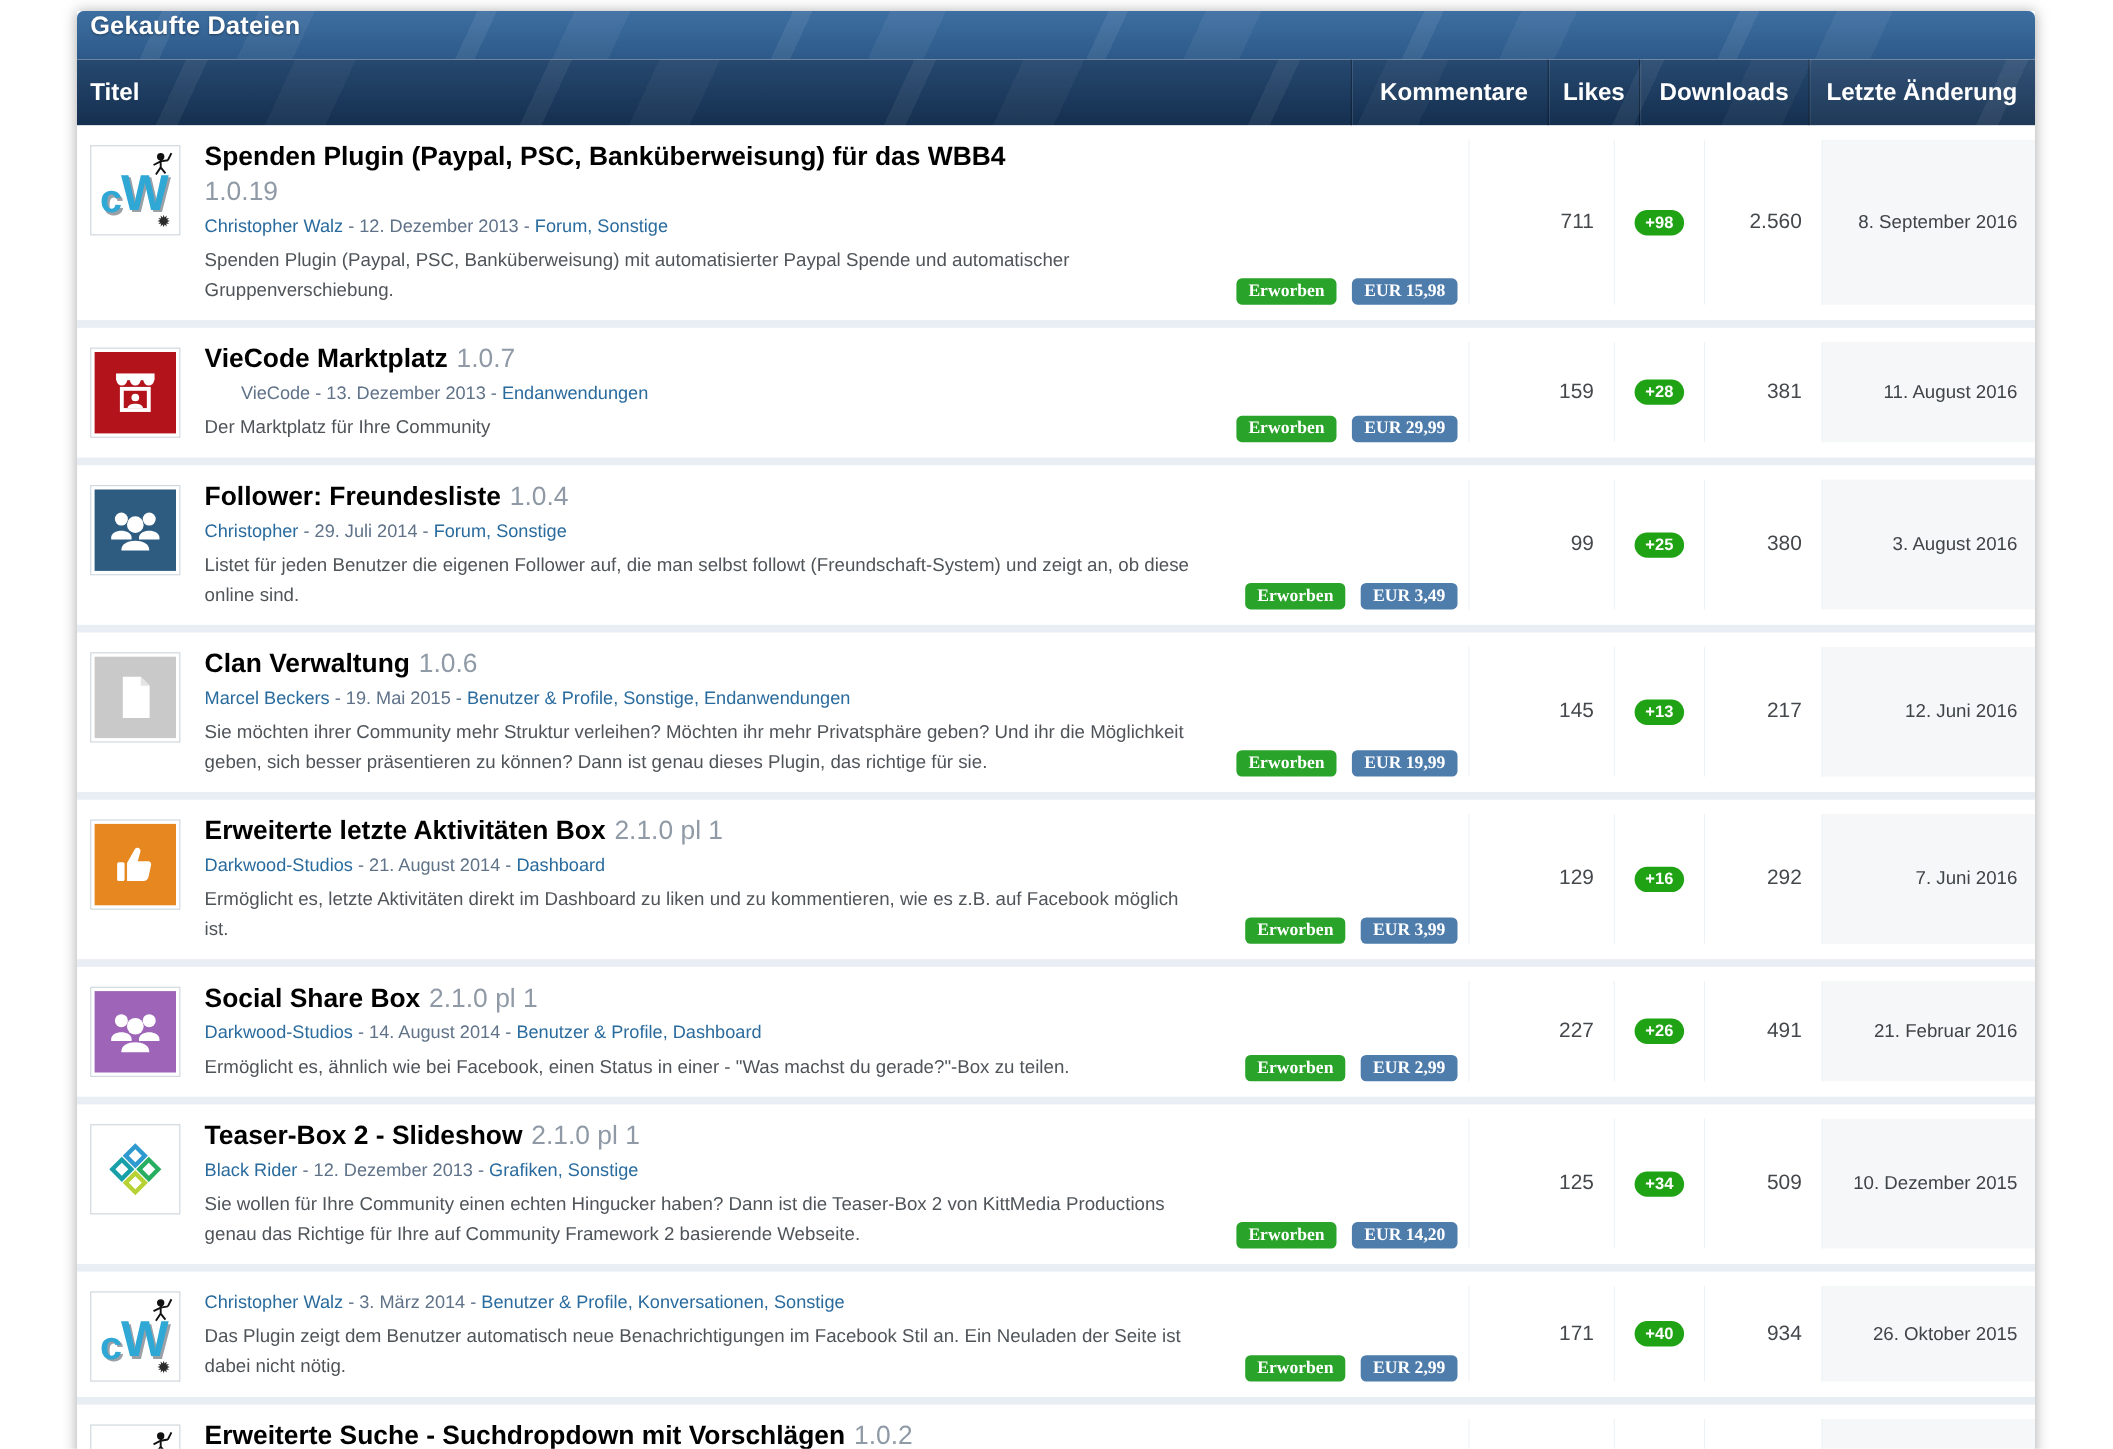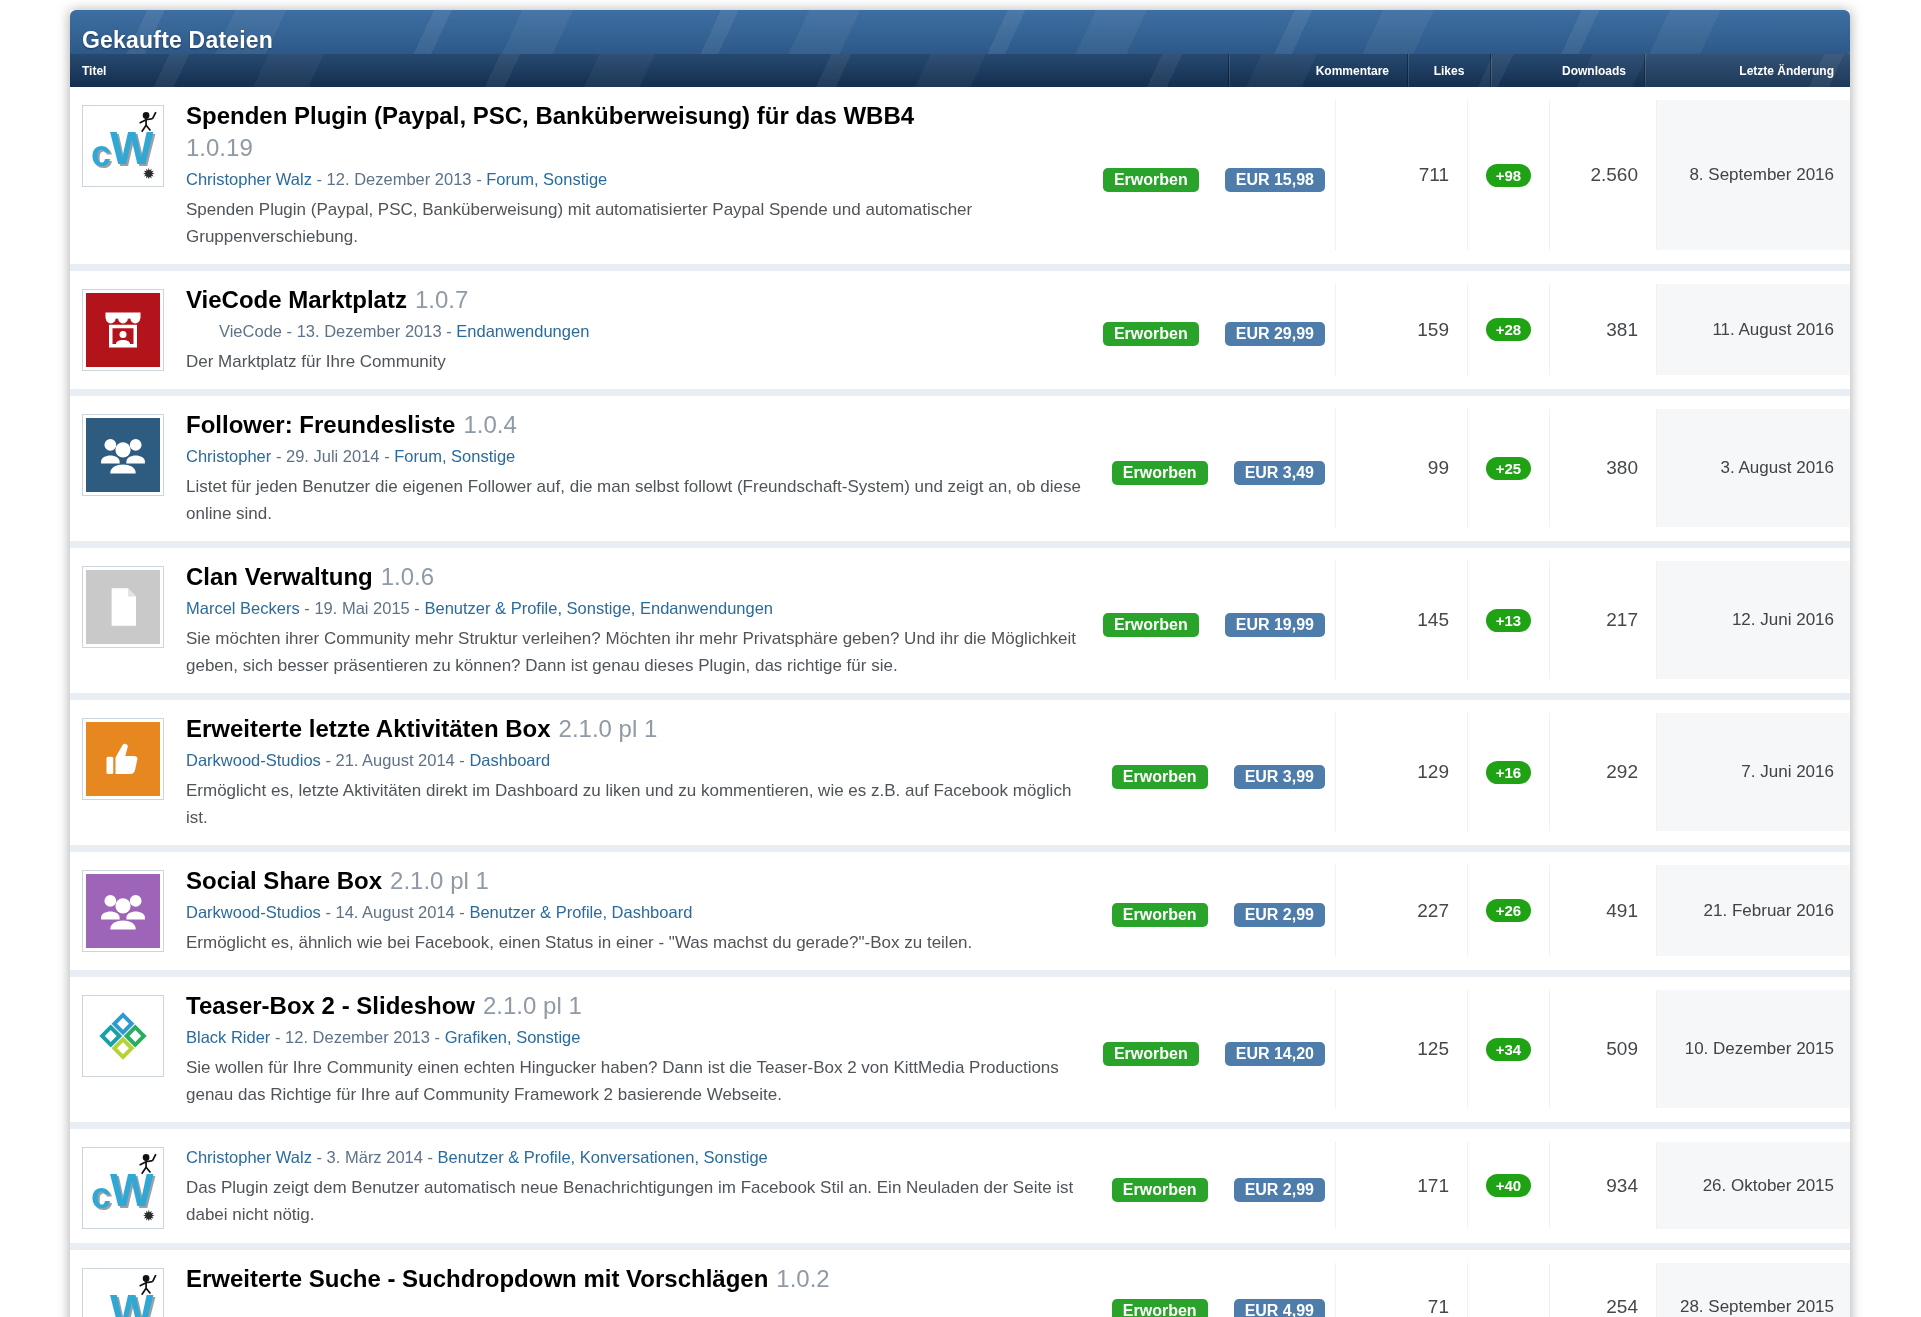--- a/index.html
+++ b/index.html
@@ -1,33 +1,33 @@
 <!DOCTYPE html>
 <html><head>
 <meta charset="utf-8">
 <style>
   html,body{margin:0;padding:0;background:#fff;}
   body{width:1921px;height:1317px;overflow:hidden;position:relative;
        font-family:"Liberation Sans","DejaVu Sans",sans-serif;}
   .panel{position:absolute;left:70px;top:10px;width:1780px;
          box-shadow:0 1px 12px rgba(0,0,0,0.35);background:#fff;}
   
-  .titlebar{height:44px;border-radius:6px 6px 0 0;display:flex;align-items:flex-end;
+  .titlebar{height:44px;border-radius:6px 6px 0 0;display:flex;align-items:flex-start;
     background-image:
       repeating-linear-gradient(115deg, rgba(255,255,255,0) 0 70px, rgba(255,255,255,0.07) 70px 86px,
         rgba(255,255,255,0) 86px 150px, rgba(255,255,255,0.05) 150px 196px, rgba(255,255,255,0) 196px 260px),
       linear-gradient(#3e6f a2, #2c5988);
     background-image:
       repeating-linear-gradient(115deg, rgba(255,255,255,0) 0 70px, rgba(255,255,255,0.07) 70px 86px,
         rgba(255,255,255,0) 86px 150px, rgba(255,255,255,0.05) 150px 196px, rgba(255,255,255,0) 196px 260px),
       linear-gradient(#3e6fa2,#2c5988);}
   .titlebar h1{margin:0 0 0 12px;font-size:23px;color:#fff;letter-spacing:.2px;
                text-shadow:0 1px 2px rgba(0,0,0,.4);}
   
-  .thead{height:33px;display:flex;color:#fff;font-weight:bold;font-size:12px;
+  .thead{height:60px;display:flex;color:#fff;font-weight:bold;font-size:22px;
     background-image:
       repeating-linear-gradient(115deg, rgba(255,255,255,0) 0 90px, rgba(255,255,255,0.06) 90px 108px,
         rgba(255,255,255,0) 108px 180px, rgba(255,255,255,0.04) 180px 230px, rgba(255,255,255,0) 230px 300px),
       linear-gradient(#274970,#142f4f);}
   .th{display:flex;align-items:center;}
   .th-title{flex:1;padding-left:12px;}
   .th-comments,.th-downloads{justify-content:flex-end;padding-right:18px;padding-left:28px;}
   .th-likes{justify-content:center;}
   .th-date{justify-content:flex-end;padding-right:16px;background:rgba(255,255,255,0.05);}
   .th-comments{width:132px;}
@@ -49,21 +49,21 @@
   .version{color:#8f9aa6;font-weight:normal;margin-left:8px;}
   .version-newline{display:block;margin-left:0;}
   .meta{margin:2px 0 4px;line-height:26px;font-size:16.5px;color:#5f7288;}
   .meta a{color:#2a6b9e;text-decoration:none;cursor:pointer;}
   .meta .author.plain{color:#5f7288;cursor:default;margin-left:33px;}
   .metadate::before{content:" - ";}
   .metadate::after{content:" - ";}
   .desc{margin:0;max-width:1080px;line-height:27px;font-size:17px;color:#4f5459;}
   
   .badges{width:240px;flex:0 0 auto;display:flex;justify-content:flex-end;
-          align-items:center;gap:26px;padding-top:9px;padding-right:10px;box-sizing:border-box;}
+          align-items:flex-end;gap:14px;padding-top:9px;padding-right:10px;box-sizing:border-box;font-family:Liberation Serif, serif;}
   .badge{display:inline-block;border-radius:5px;padding:3px 11px;color:#fff;
          font-weight:bold;font-size:16px;white-space:nowrap;}
   .badge.green{background:#2aa32a;}
   .badge.blue{background:#4e7dac;}
   
   .cell{display:flex;align-items:center;flex:0 0 auto;border-left:1px solid #edf2f6;
         font-size:19px;color:#44484c;box-sizing:border-box;}
   .c-comments{width:132px;justify-content:flex-end;padding-right:18px;}
   .c-likes{width:82px;justify-content:center;}
   .c-downloads{width:107px;justify-content:flex-end;padding-right:18px;}

